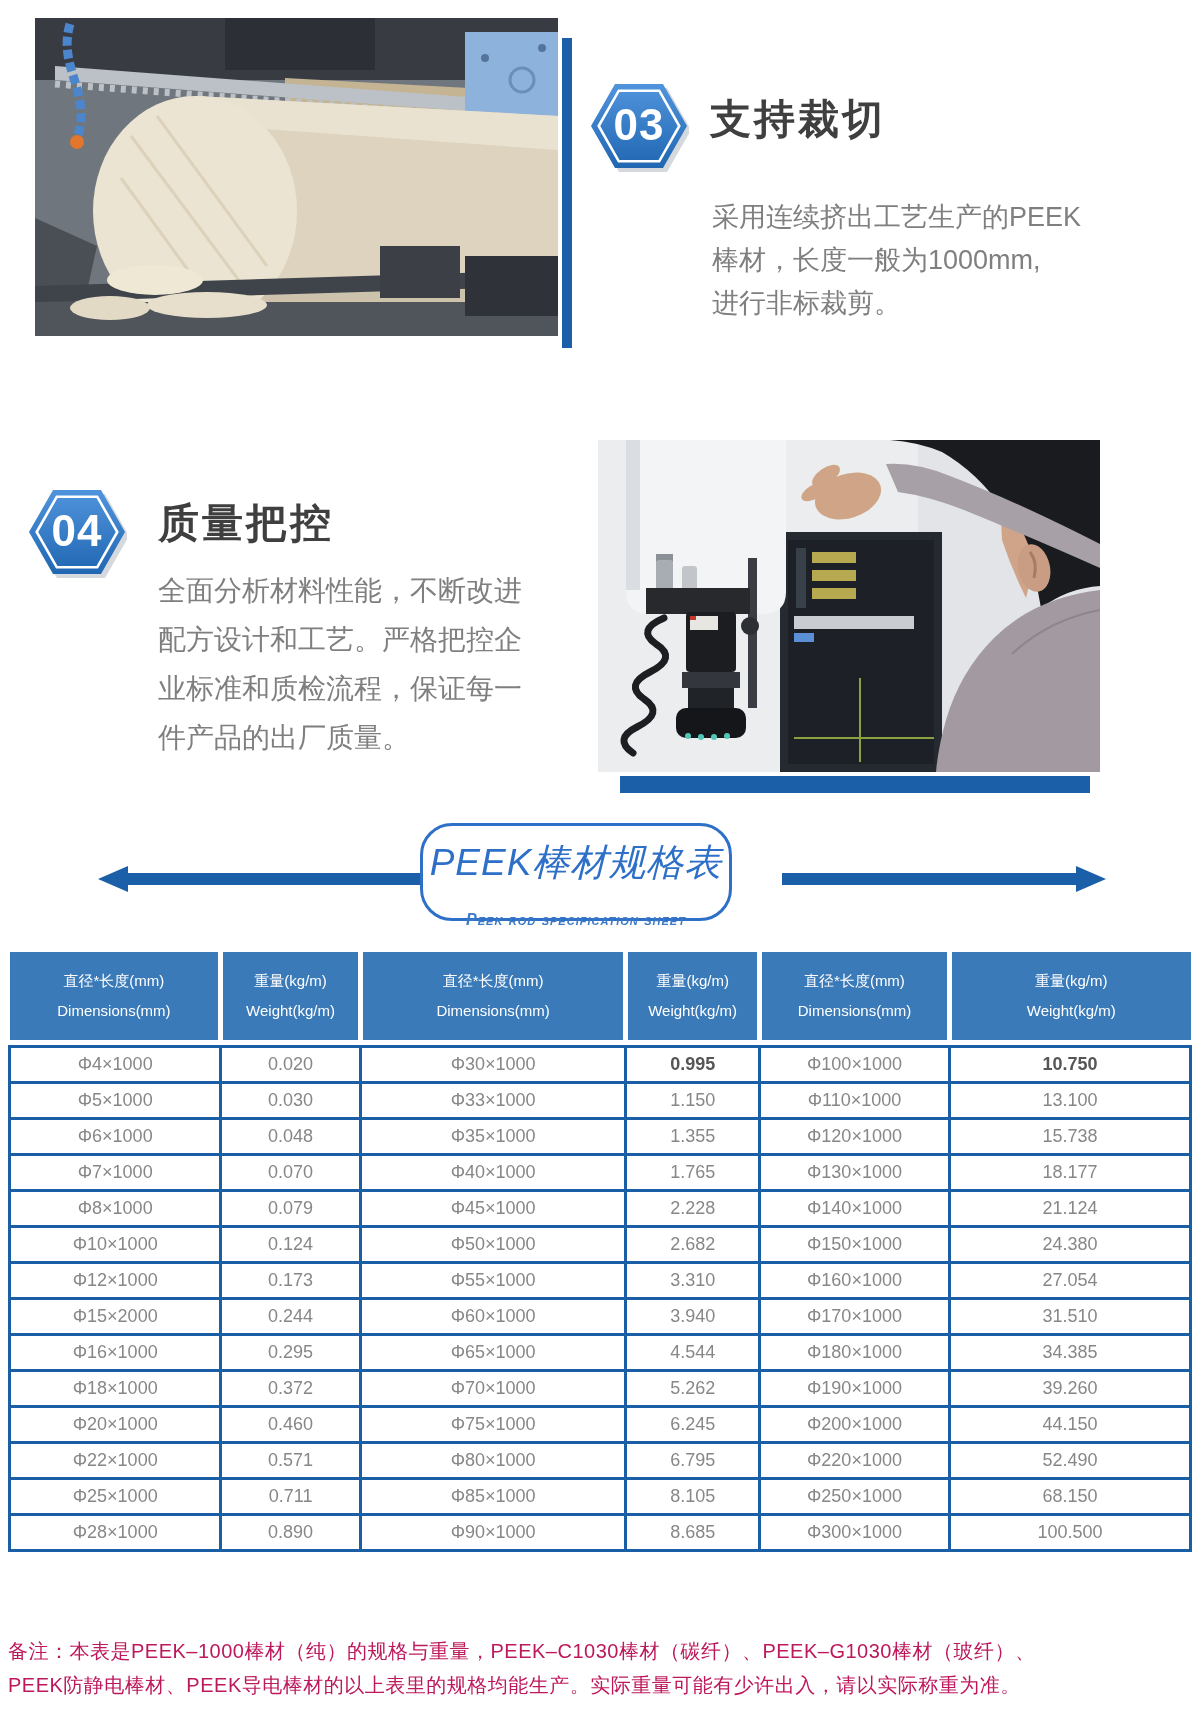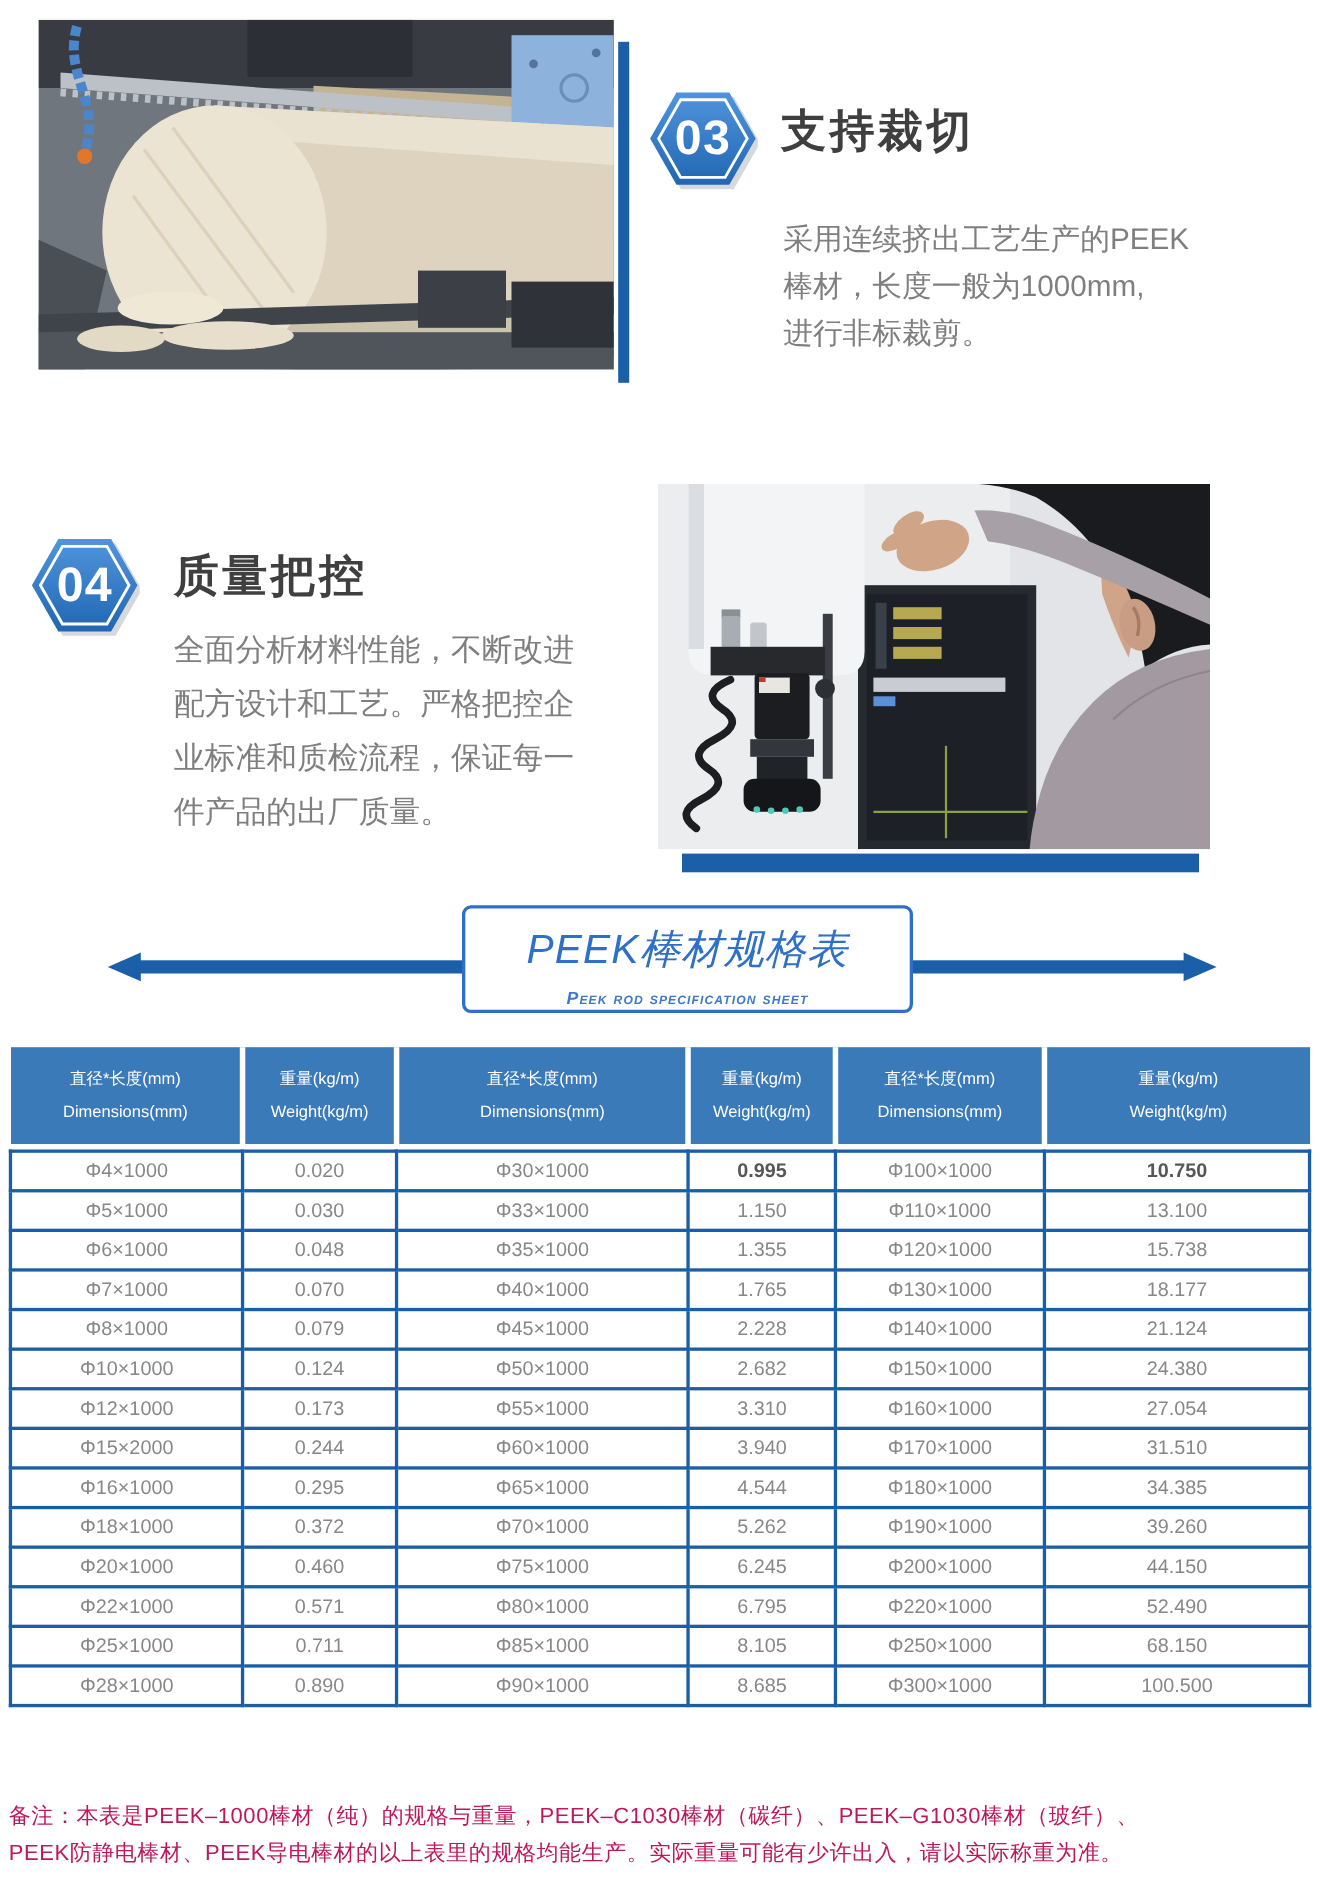--- a/index.html
+++ b/index.html
@@ -38,24 +38,24 @@
   .arrow-left .shaft{left:26px;right:0;}
   .arrow-left .head{position:absolute;left:0;top:0;width:0;height:0;
     border-top:13px solid transparent;border-bottom:13px solid transparent;
     border-right:30px solid var(--accent-blue);}
   .arrow-right{left:782px;}
   .arrow-right .shaft{left:0;right:26px;}
   .arrow-right .head{position:absolute;right:0;top:0;width:0;height:0;
     border-top:13px solid transparent;border-bottom:13px solid transparent;
     border-left:30px solid var(--accent-blue);}
 
-  .banner-box{position:absolute;left:420px;top:823px;width:410px;height:98px;background:#fff;
-    border:3px solid var(--banner-blue);border-radius:8px;text-align:center;z-index:2;}
+  .banner-box{position:absolute;left:420px;top:823px;width:312px;height:98px;background:#fff;
+    border:3px solid var(--banner-blue);border-radius:32px;text-align:center;z-index:2;}
   .banner-title{margin-top:12px;font-size:37px;font-style:italic;color:var(--banner-blue);letter-spacing:1px;}
-  .banner-subtitle{margin-top:12px;font-size:16px;font-style:italic;font-weight:700;
+  .banner-subtitle{margin-top:23px;font-size:16px;font-style:italic;font-weight:700;
     font-variant:small-caps;letter-spacing:1px;color:#3b79c9;}
 
   table.spec{position:absolute;left:8px;top:952px;width:1184px;border-collapse:collapse;table-layout:fixed;}
   table.spec th{background:var(--table-header-blue);color:#fff;font-weight:400;height:90px;
     border:0;border-right:5px solid #fff;border-bottom:5px solid #fff;
     font-size:15px;line-height:30px;text-align:center;vertical-align:middle;}
   table.spec th:last-child{border-right:0;}
   table.spec tr.gap-row td{border:0;height:3px;padding:0;background:#fff;}
   table.spec tbody td{border:3px solid var(--table-border-blue);height:36px;padding:0;
     text-align:center;vertical-align:middle;color:#878787;font-size:18px;background:#fff;}

